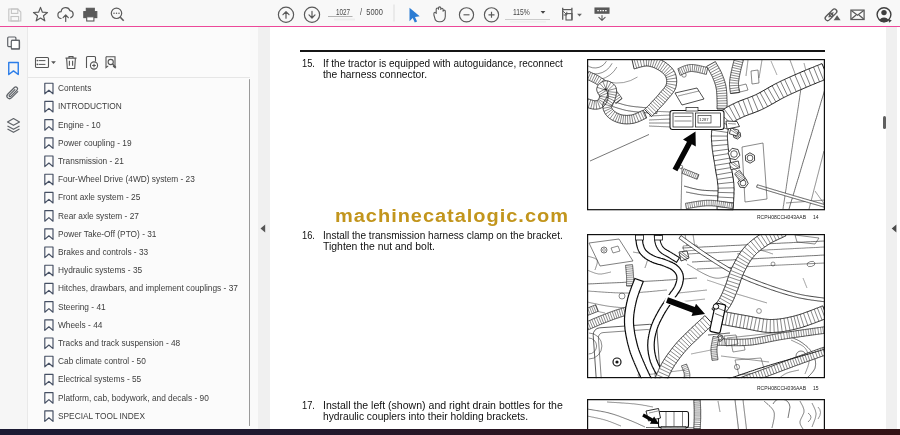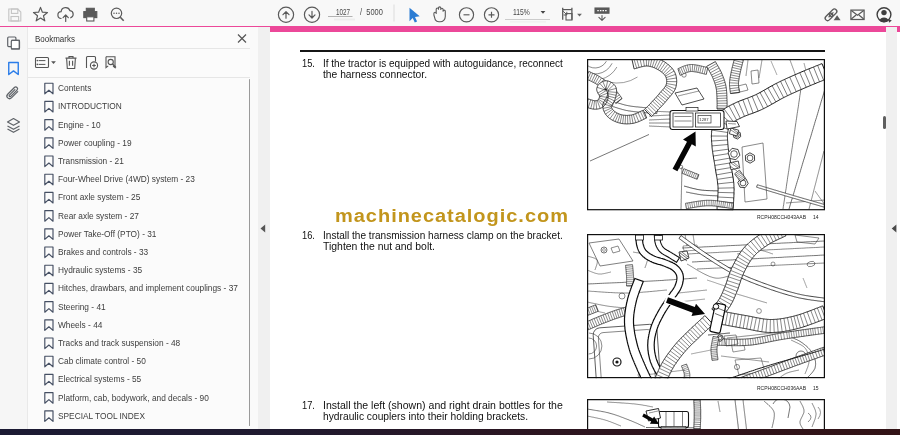--- a/index.html
+++ b/index.html
@@ -1,17 +1,17 @@
 <!DOCTYPE html>
 <html><head><meta charset="utf-8"><style>
 html,body{margin:0;padding:0}
 #app{position:relative;width:900px;height:435px;background:#fff;overflow:hidden;
  font-family:"Liberation Sans",sans-serif;-webkit-font-smoothing:antialiased}
 .abs{position:absolute}
-#toolbar{left:0;top:0;width:900px;height:26px;background:#f8f8f8;border-bottom:6px solid #ec4899}
+#toolbar{left:0;top:0;width:900px;height:26px;background:#f8f8f8;border-bottom:1px solid #ec4899}
 #strip{left:0;top:27px;width:27px;height:402px;background:#f6f6f6;border-right:1px solid #e9e9e9}
 #sidebar{left:28px;top:27px;width:225px;height:402px;background:#fbfbfb}
 #sbhead{left:28px;top:27px;width:225px;height:21px;border-bottom:1px solid #e6e6e6}
 #sbtools{left:28px;top:48px;width:225px;height:29px;border-bottom:1px solid #e6e6e6}
 #sbthumb{left:248.5px;top:79px;width:1.6px;height:347px;background:#9a9a9a;border-radius:1px}
 #lgutter{left:250.2px;top:27px;width:19.3px;height:402px;background:#fafafa}
 #lgutter2{left:258px;top:27px;width:11.5px;height:402px;background:#f0f0f0}
 #rgutter{left:886px;top:27px;width:11px;height:402px;background:#f0f0f0}
 #rthumb{left:883.2px;top:115.5px;width:2.8px;height:13px;background:#5f5f5f;border-radius:1.5px}
 #bottombar{left:0;top:429px;width:900px;height:6px;background:linear-gradient(to right,#1b1a33,#1f1a30 30%,#2c1520 60%,#331316)}
@@ -116,26 +116,20 @@
         <g fill="none" stroke="#5f6368" stroke-width="1.25" stroke-linecap="round">
       <path d="M17.7 64.6 l-6.3 6.3 a2.6 2.6 0 0 1 -3.7 -3.7 l6.7 -6.7 a1.8 1.8 0 0 1 2.6 2.6 l-6.3 6.3 a.9 .9 0 0 1 -1.3 -1.3 l5.5 -5.5"></path>
     </g>
         <g fill="none" stroke="#5f6368" stroke-width="1.2" stroke-linejoin="round">
       <path d="M7.5 94.9 l6 -3.4 l6 3.4 l-6 3.4 z"></path>
       <path d="M7.5 98.9 l6 3.4 l6 -3.4"></path>
       <path d="M7.5 101.9 l6 3.4 l6 -3.4"></path>
     </g>
       </svg></div>
     <div id="sidebar" class="abs"></div>
-    <div id="sbhead" class="abs">
-      <span style="position:absolute;left:7px;top:6.2px;font-size:9.5px;color:#333;transform:scaleX(0.84);transform-origin:0 0">Bookmarks</span>
-      <svg width="225" height="21" viewBox="0 0 225 21" style="position:absolute;left:0;top:0">
-        <path d="M210 7.5 L218 15.5 M218 7.5 L210 15.5" stroke="#555" stroke-width="1.2" fill="none"></path>
-      </svg>
-    </div>
     <div id="sbtools" class="abs"><svg width="225" height="29" viewBox="0 0 225 29" style="">
         <g fill="none" stroke="#555" stroke-width="1.1">
       <rect x="7.5" y="9.5" width="13" height="10" rx="1"></rect>
       <g stroke-width="1">
             <path d="M10.6 12.6 h6.8 M10.6 16.4 h6.8"></path>
           </g>
       <g fill="#555" stroke="none">
             <circle cx="9.3" cy="12.6" r=".8"></circle>
             <circle cx="9.3" cy="16.4" r=".8"></circle>
           </g>

